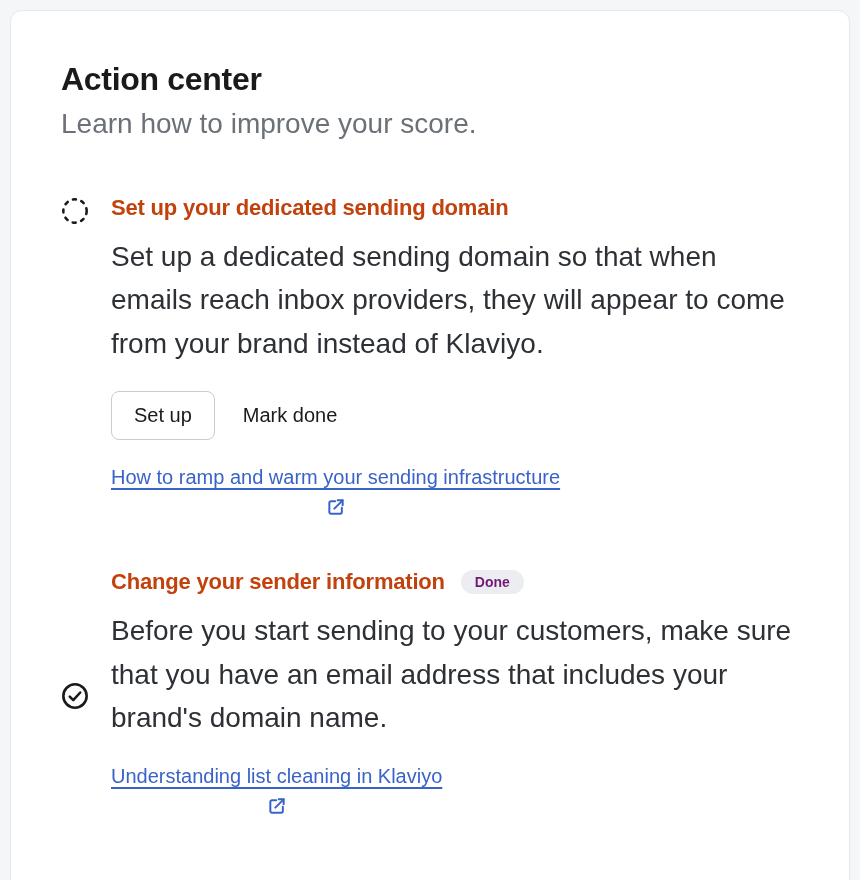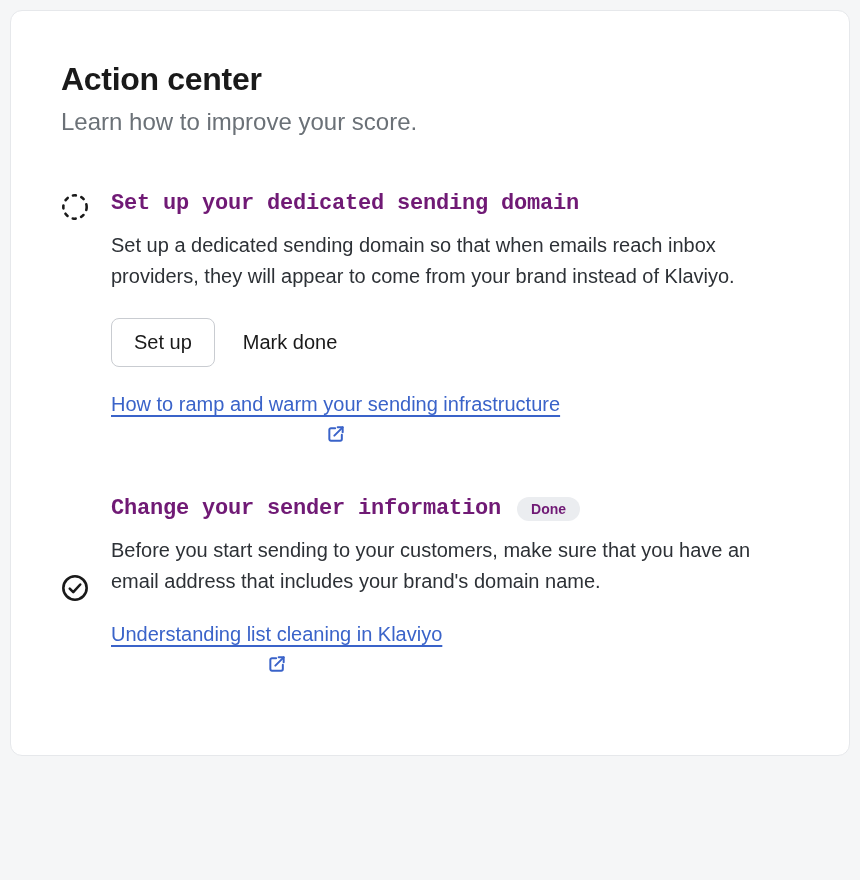--- a/index.html
+++ b/index.html
@@ -20,21 +20,21 @@
       padding: 50px 50px 60px 50px;
     }
     .card-title {
       font-size: 32px;
       font-weight: 700;
       color: #1a1a1a;
       margin-bottom: 10px;
       letter-spacing: -0.3px;
     }
     .card-subtitle {
-      font-size: 24px;
+      font-size: 28px;
       color: #6b7177;
       margin-bottom: 55px;
     }
     .action-item {
       display: flex;
       align-items: flex-start;
       gap: 22px;
       margin-bottom: 48px;
     }
     .action-item:last-child {
@@ -55,34 +55,33 @@
     }
     .item-header {
       display: flex;
       align-items: center;
       gap: 16px;
       margin-bottom: 14px;
     }
     .item-title {
       font-size: 22px;
       font-weight: 700;
-      color: #701a75;
+      color: #c2410c;
       letter-spacing: -0.2px;
-      font-family: Liberation Mono, monospace;
     }
     .badge {
       background: #ebedf0;
       color: #701a75;
       font-size: 14px;
       font-weight: 700;
       padding: 4px 14px;
       border-radius: 14px;
     }
     .item-description {
-      font-size: 20px;
+      font-size: 28px;
       line-height: 1.55;
       color: #2d3136;
       margin-bottom: 26px;
     }
     .button-row {
       display: flex;
       align-items: center;
       gap: 28px;
       margin-bottom: 26px;
     }

